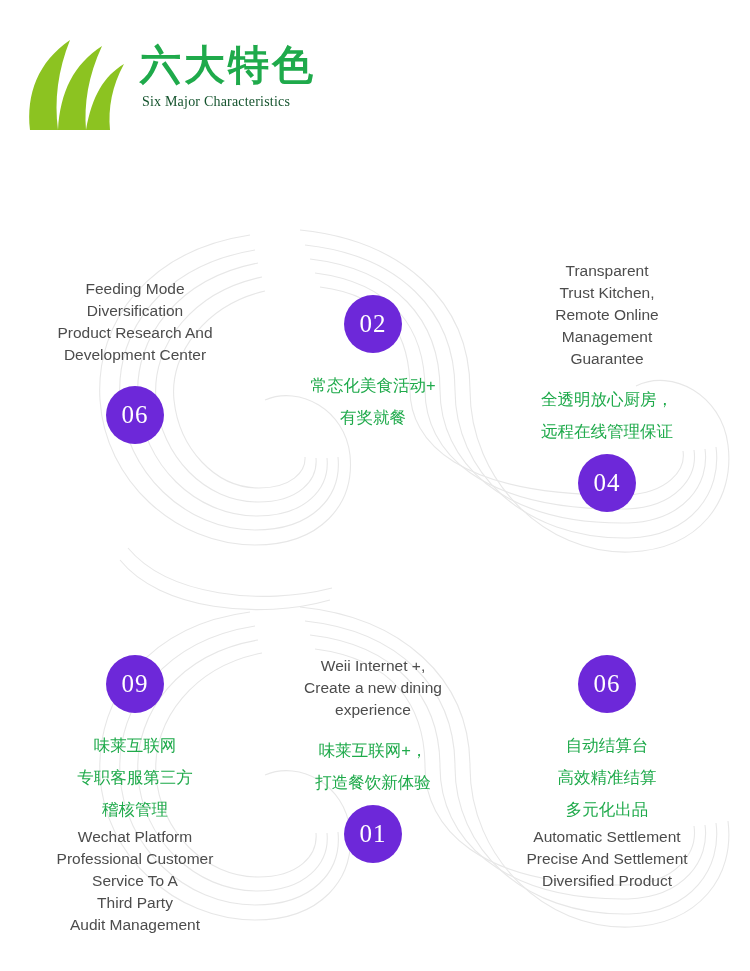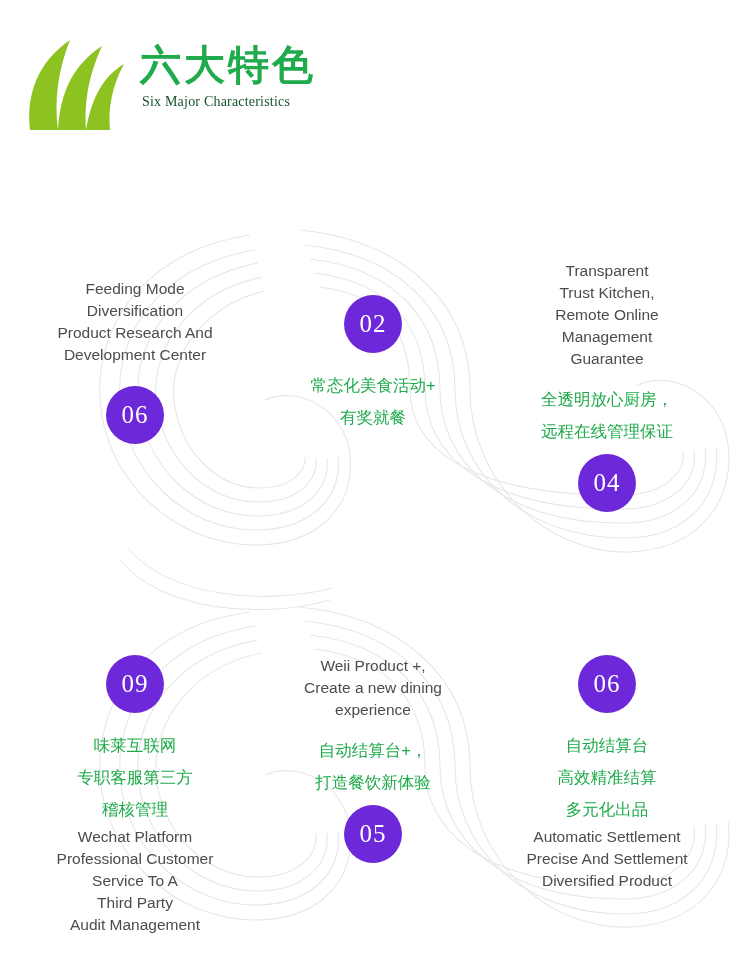--- a/index.html
+++ b/index.html
@@ -196,28 +196,28 @@
 专职客服第三方
 稽核管理</div>
     <div class="en-text">Wechat Platform
 Professional Customer
 Service To A
 Third Party
 Audit Management</div>
   </div>
 
   <div class="feature" id="f05">
-    <div class="en-text">Weii Product +,
+    <div class="en-text">Weii Internet +,
 Create a new dining
 experience</div>
     <div class="gap-s"></div>
-    <div class="cn-text">自动结算台+，
+    <div class="cn-text">味莱互联网+，
 打造餐饮新体验</div>
     <div class="gap-xs"></div>
-    <div class="num-badge">05</div>
+    <div class="num-badge">01</div>
   </div>
 
   <div class="feature" id="f06">
     <div class="num-badge">06</div>
     <div class="gap-m"></div>
     <div class="cn-text">自动结算台
 高效精准结算
 多元化出品</div>
     <div class="en-text">Automatic Settlement
 Precise And Settlement

